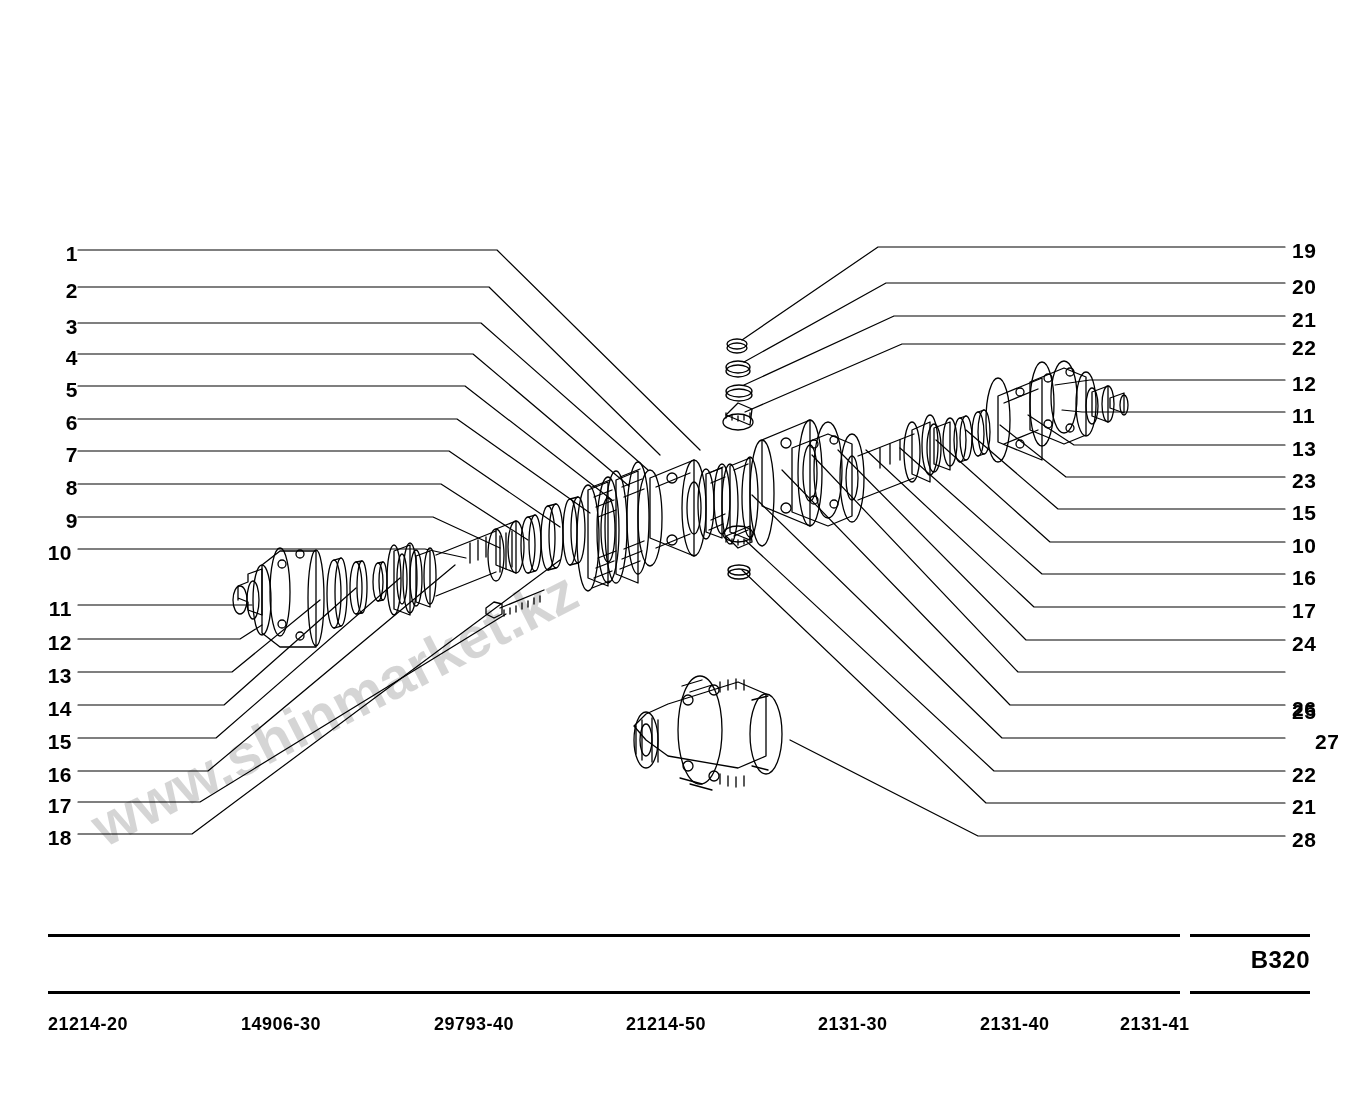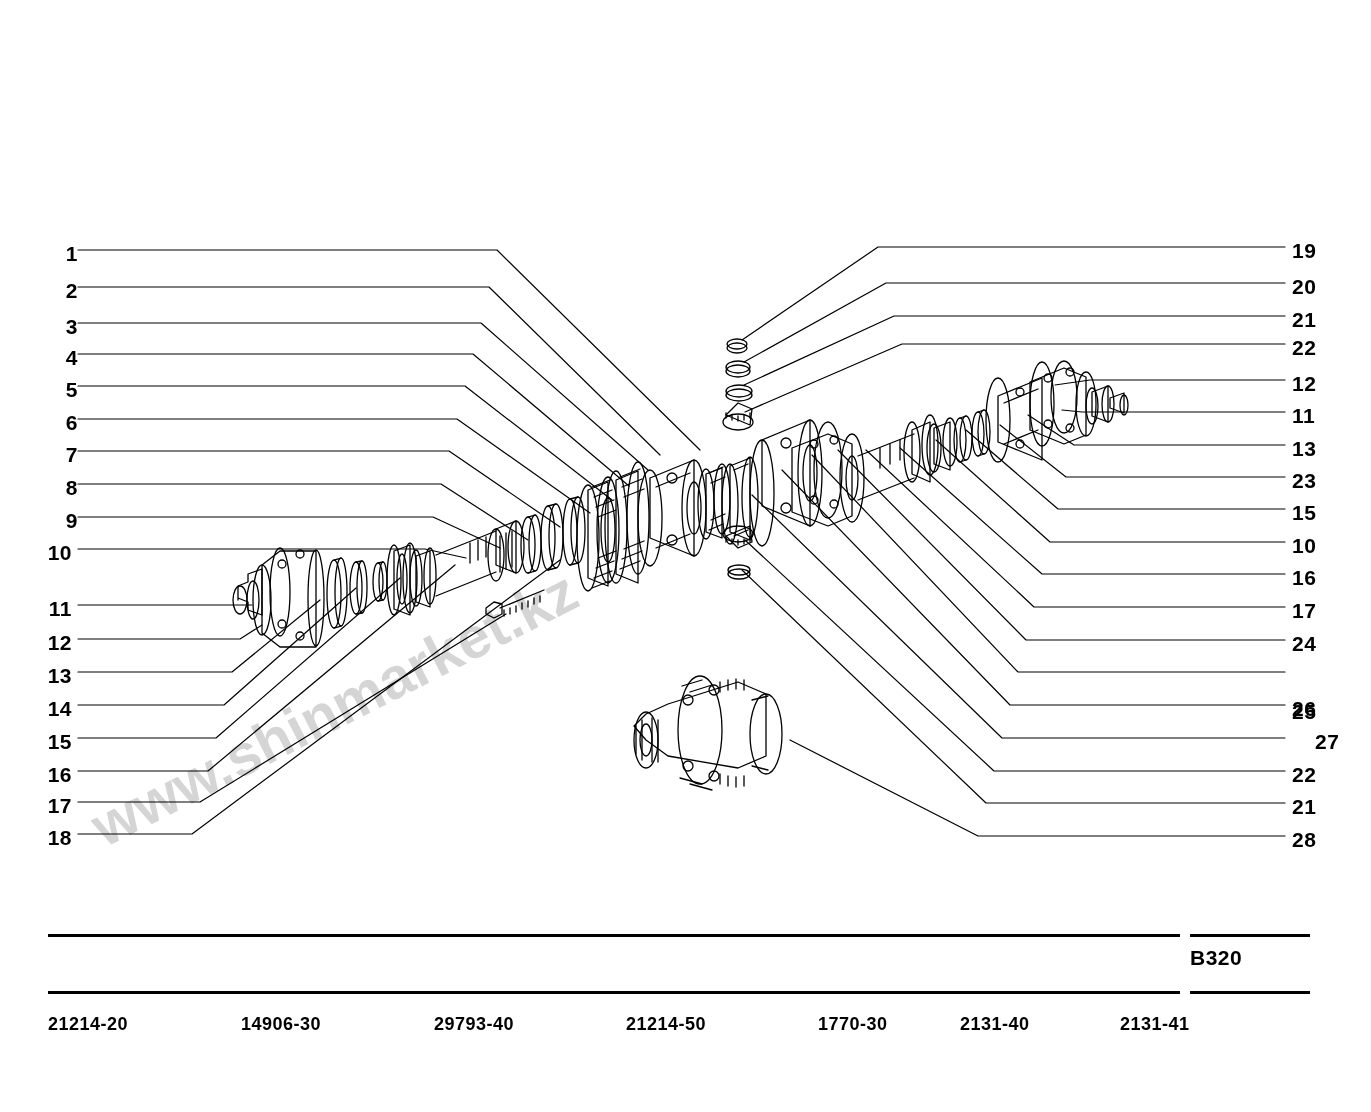--- a/index.html
+++ b/index.html
@@ -54,22 +54,22 @@
     text-align: center;
     font-size: 21px;
     font-weight: 700;
     letter-spacing: 1.5px;
   }
   #caption-code {
     position: absolute;
     left: 1190px;
     top: 946px;
     width: 120px;
-    text-align: left;
-    font-size: 21px;
+    text-align: right;
+    font-size: 24px;
     font-weight: 700;
     letter-spacing: 0.5px;
   }
   .model-code {
     position: absolute;
     top: 1014px;
     font-size: 18px;
     font-weight: 700;
     letter-spacing: 0.5px;
   }
@@ -377,18 +377,18 @@
   <div class="caption-rule" style="left:48px;  top:991px; width:1132px;"></div>
   <div class="caption-rule" style="left:1190px; top:991px; width:120px;"></div>
 
   <div id="caption-code">B320</div>
 
   <div>
     <div class="model-code" style="left:48px;">21214-20</div>
     <div class="model-code" style="left:241px;">14906-30</div>
     <div class="model-code" style="left:434px;">29793-40</div>
     <div class="model-code" style="left:626px;">21214-50</div>
-    <div class="model-code" style="left:818px;">1770-30</div>
-    <div class="model-code" style="left:960px;">2131-40</div>
+    <div class="model-code" style="left:818px;">2131-30</div>
+    <div class="model-code" style="left:980px;">2131-40</div>
     <div class="model-code" style="left:1120px;">2131-41</div>
   </div>
 
 </div>
 
 </body></html>

